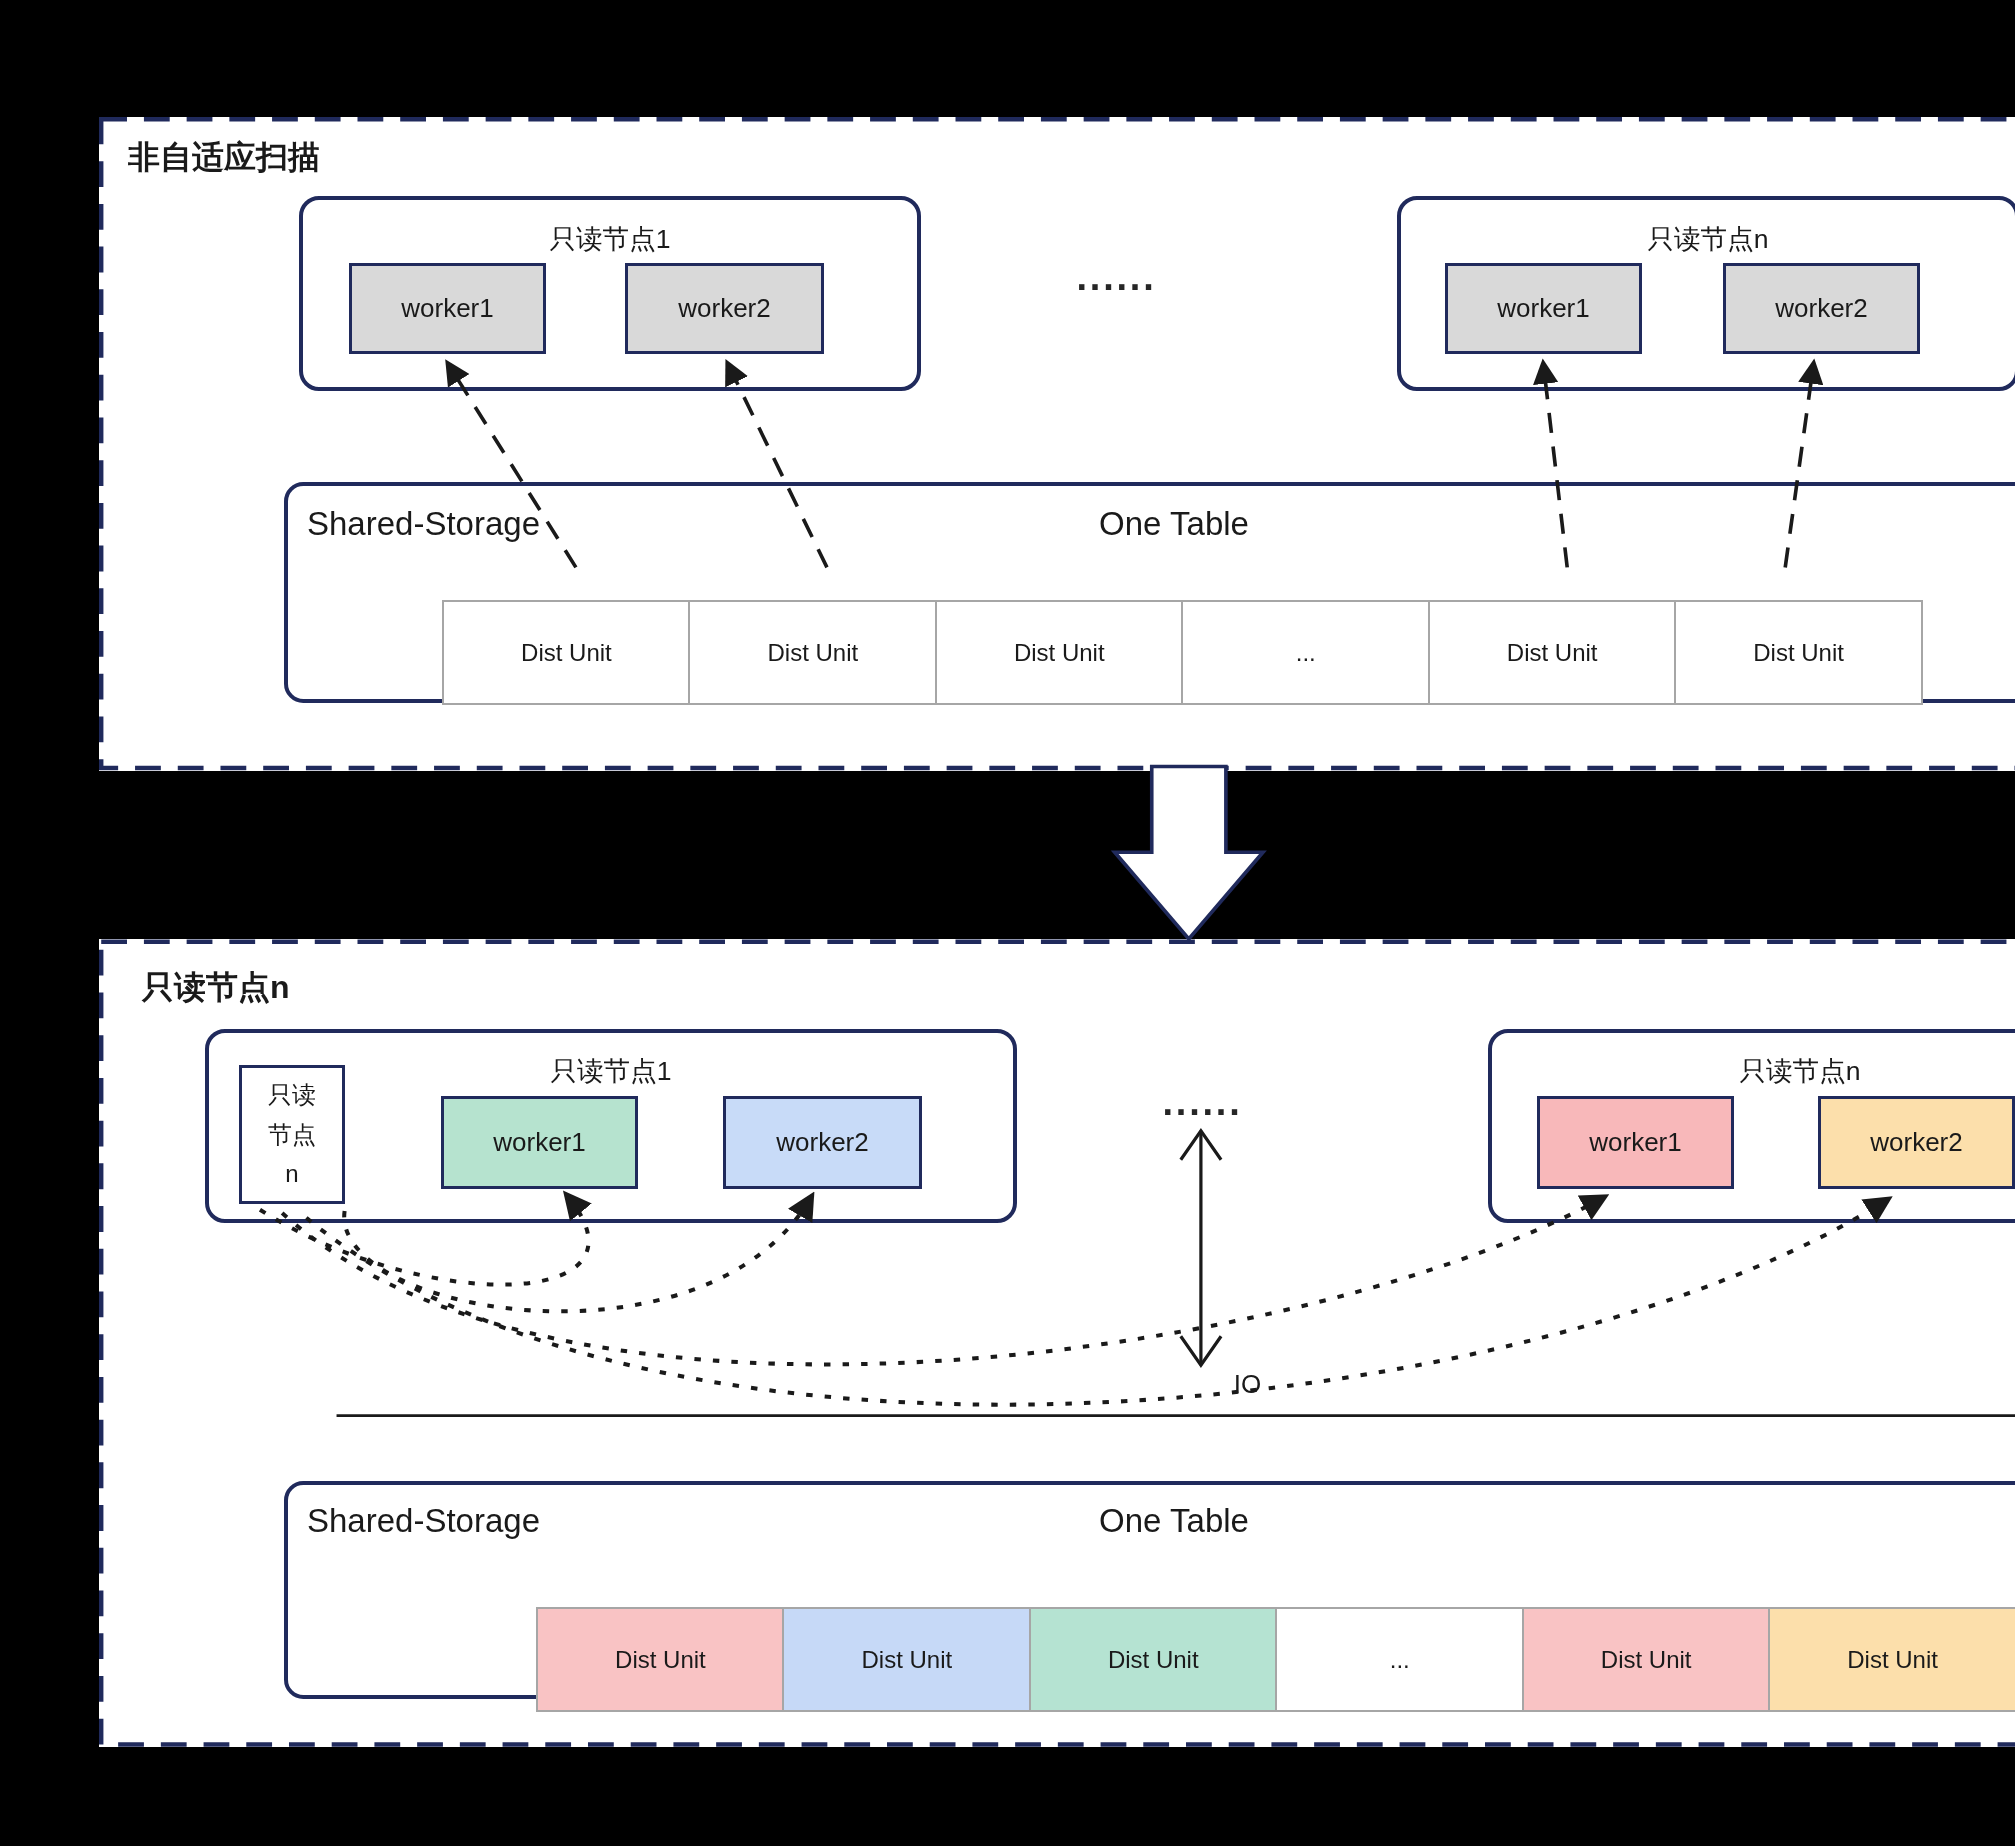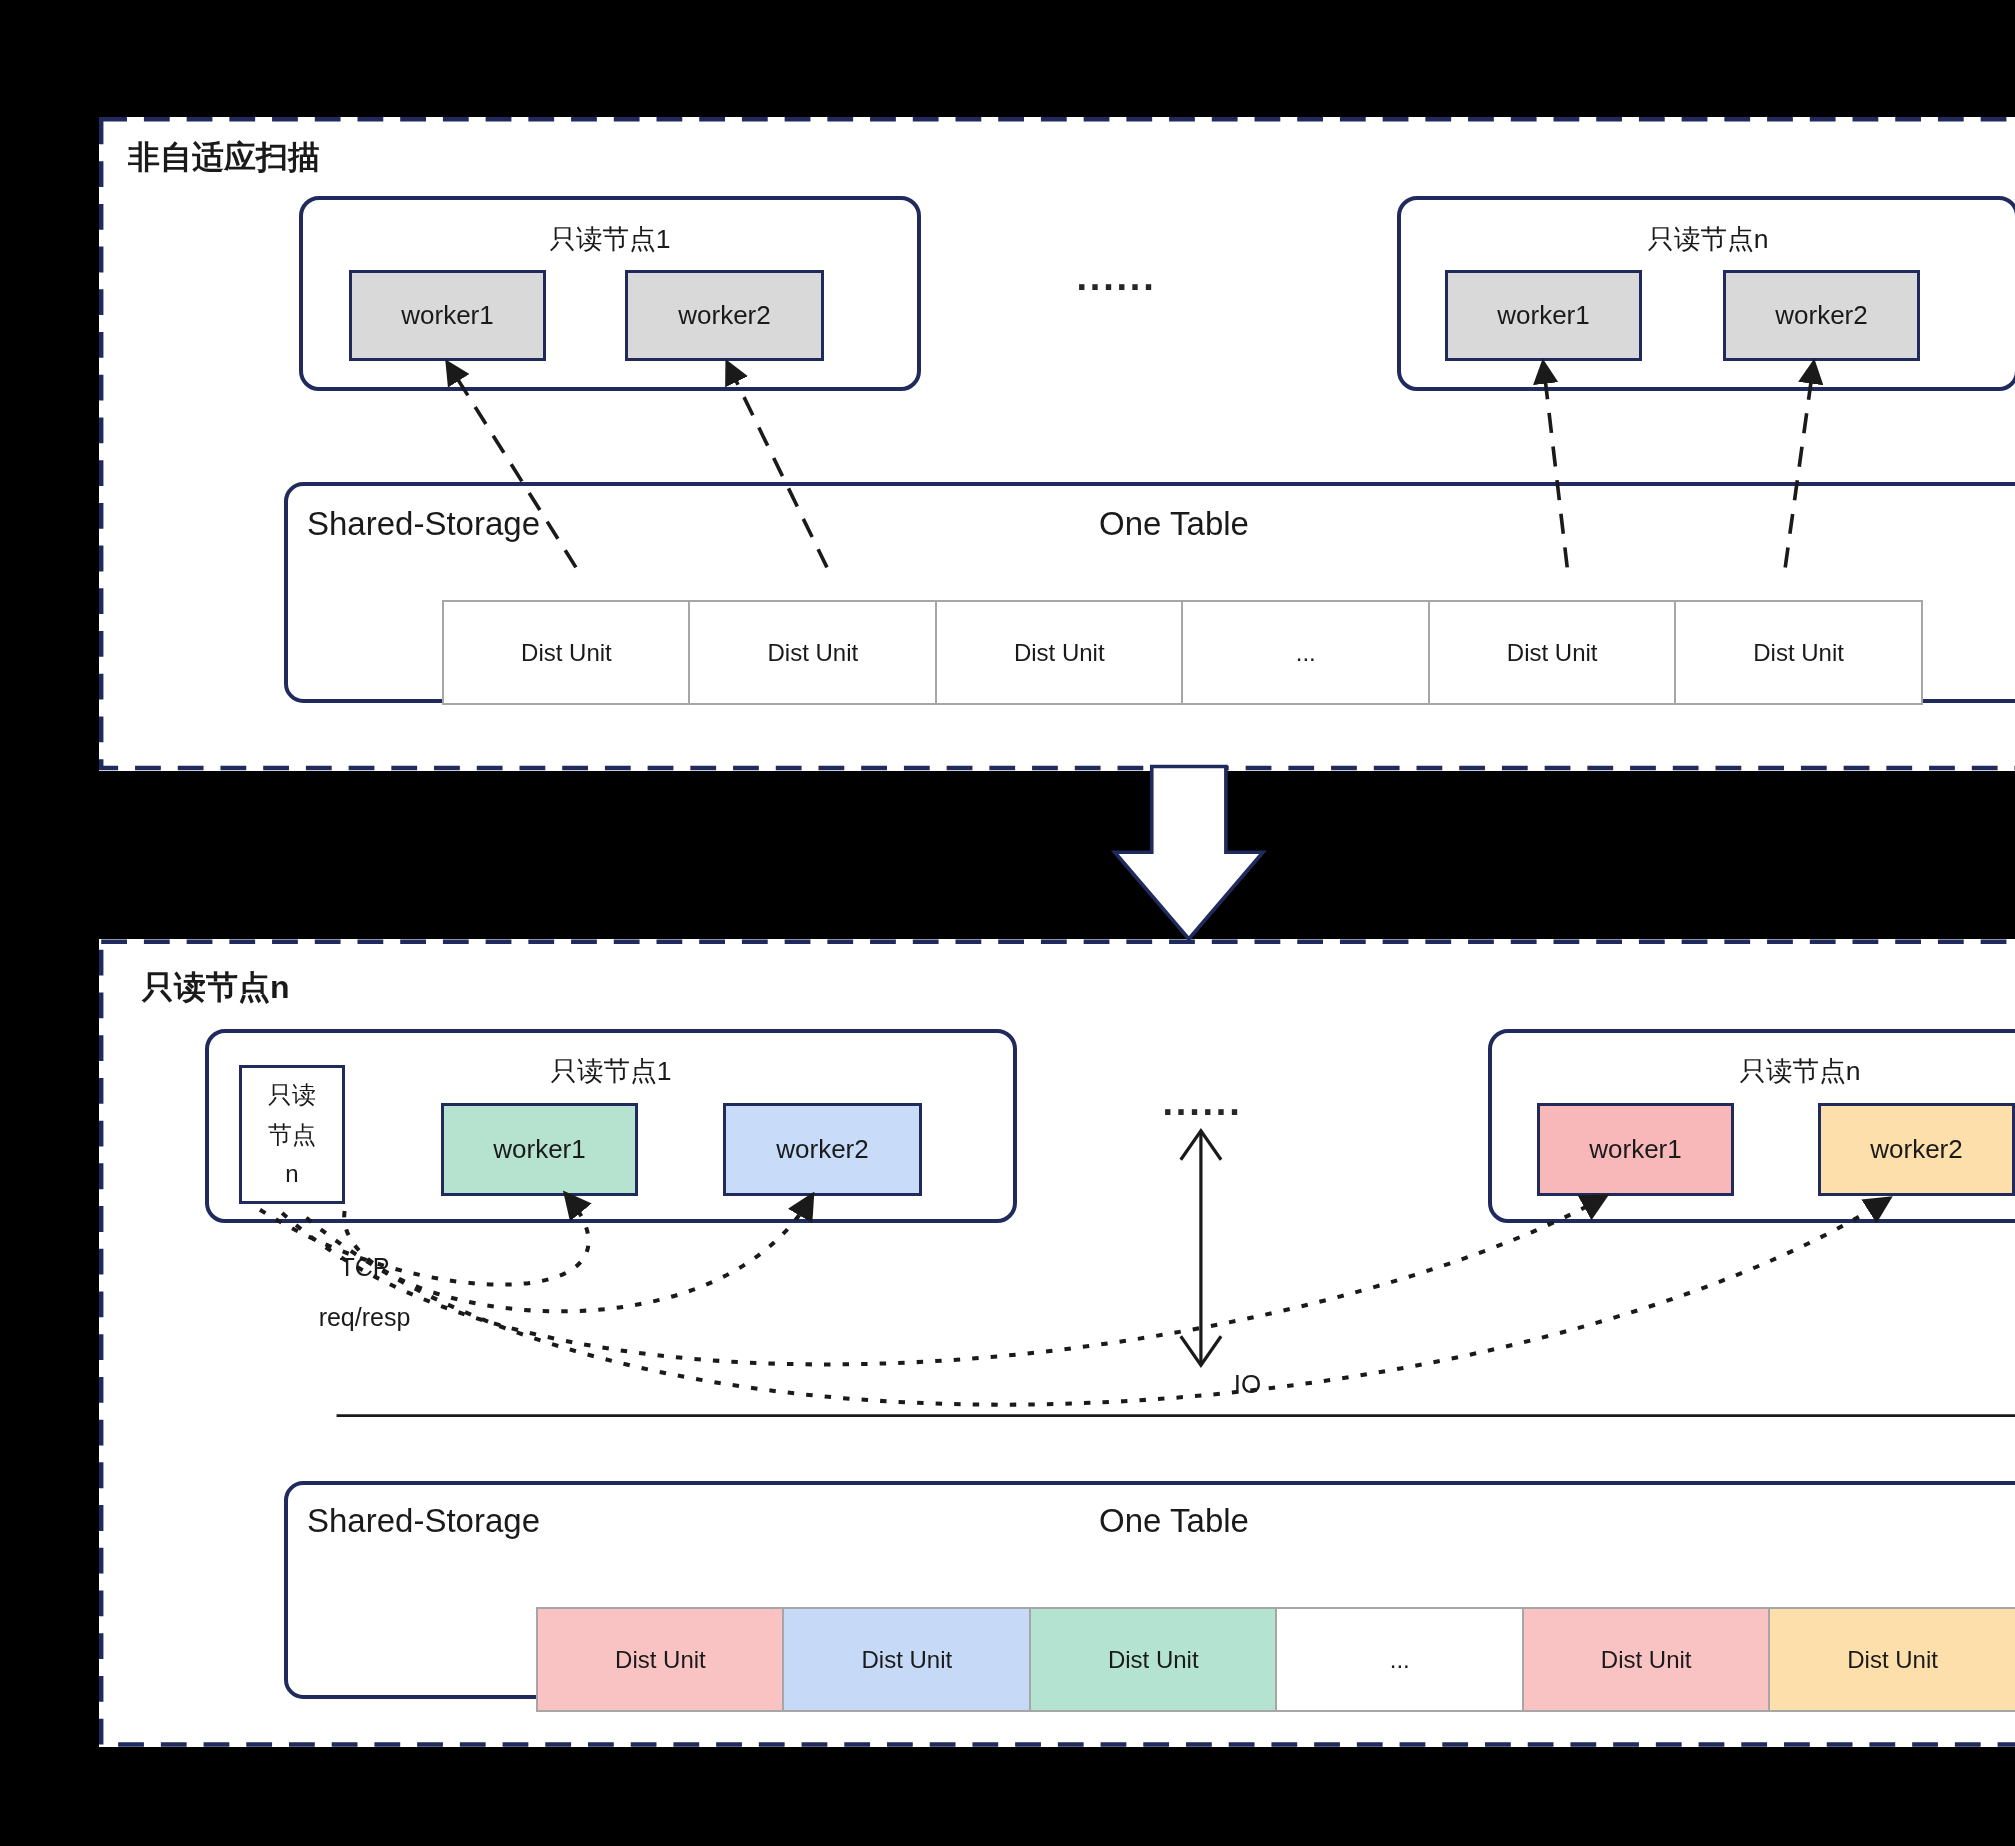--- a/index.html
+++ b/index.html
@@ -5,21 +5,21 @@
   :root { --navy:#202a5c; --ink:#1a1a1a; }
   html,body { margin:0; padding:0; background:#000; }
   body { width:2345px; height:1846px; }
   #canvas { position:relative; width:2345px; height:1846px; background:#000; overflow:hidden;
             font-family:"Liberation Sans", sans-serif; color:var(--ink); }
   .panel { position:absolute; background:#fff; }
   .ptitle { position:absolute; font-size:32px; font-weight:bold; color:var(--ink); white-space:nowrap; }
   .nodebox { position:absolute; background:#fff; border:4px solid var(--navy); border-radius:20px; box-sizing:border-box; }
   .nlabel { position:absolute; text-align:center; font-size:26.6px; color:var(--ink); }
   .worker { position:absolute; border:3.6px solid var(--navy); box-sizing:border-box;
-            display:flex; align-items:center; justify-content:center; font-size:26px; color:var(--ink);margin-top:7px; }
+            display:flex; align-items:center; justify-content:center; font-size:26px; color:var(--ink); }
   .coord { position:absolute; border:3.6px solid var(--navy); background:#fff; box-sizing:border-box;
            display:flex; align-items:center; justify-content:center; }
   .coordtext { width:56px; font-size:24px; line-height:1.65; text-align:center; word-break:break-all; color:var(--ink); }
   .storage { position:absolute; background:#fff; border:4px solid var(--navy); border-radius:19.3px; box-sizing:border-box; }
   .slabel { position:absolute; font-size:33px; color:var(--ink); white-space:nowrap; }
   .slabel.center { text-align:center; }
   .distrow { position:absolute; display:flex;margin-top:32px; }
   .cell { flex:1 1 0; border:2.4px solid #a6a6a6; margin-left:-2.4px; box-sizing:border-box;
           display:flex; align-items:center; justify-content:center; font-size:24px; color:var(--ink); background:#fff; }
   .cell:first-child { margin-left:0; }
@@ -71,24 +71,20 @@
   <div class="worker" style="left: 441px; top: 1096px; width: 197px; height: 93px; background-color: rgb(182, 227, 207);">worker1</div>
   <div class="worker" style="left: 723px; top: 1096px; width: 199px; height: 93px; background-color: rgb(200, 219, 248);">worker2</div>
 
   <div class="dots" style="left:1132px;top:1081px;width:141px">......</div>
 
   <div class="nodebox" style="left:1488px;top:1029px;width:624px;height:194px"></div>
   <div class="nlabel" style="left:1488px;top:1053px;width:624px">只读节点n</div>
   <div class="worker" style="left: 1537px; top: 1096px; width: 197px; height: 93px; background-color: rgb(248, 184, 186);">worker1</div>
   <div class="worker" style="left: 1818px; top: 1096px; width: 197px; height: 93px; background-color: rgb(252, 223, 171);">worker2</div>
 
-  <div class="tcp" style="left:278px;top:1242px;width:173px">
-    <div>TCP</div>
-    <div>req/resp</div>
-  </div>
 
   <div class="io" style="left:1199px;top:1369px;width:97px">IO</div>
 
   <div class="storage" style="left:284px;top:1481px;width:1780px;height:218px"></div>
   <div class="slabel" style="left:307px;top:1502px">Shared-Storage</div>
   <div class="slabel center" style="left:284px;top:1502px;width:1780px">One Table</div>
   <div class="distrow" style="left:536px;top:1575px;width:1481px;height:105px">
     <div class="cell" style="background-color: rgb(249, 195, 196);">Dist Unit</div>
     <div class="cell" style="background-color: rgb(198, 217, 247);">Dist Unit</div>
     <div class="cell" style="background-color: rgb(181, 227, 210);">Dist Unit</div>

